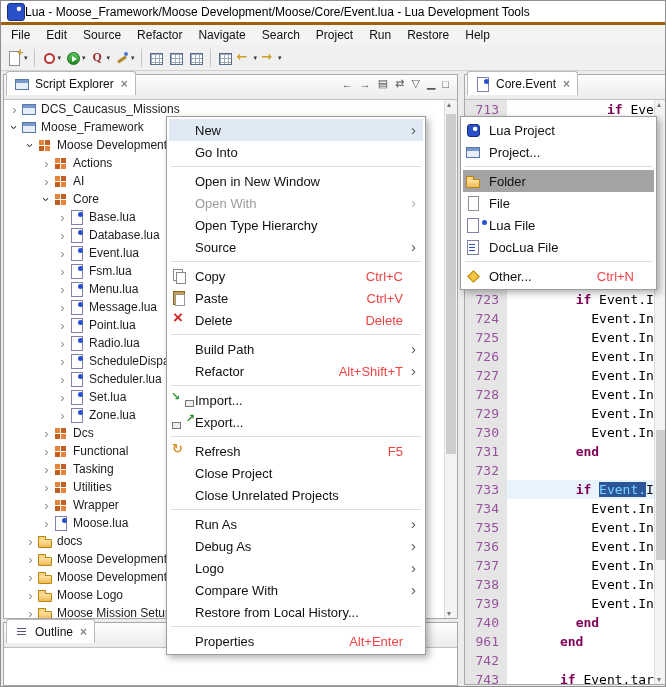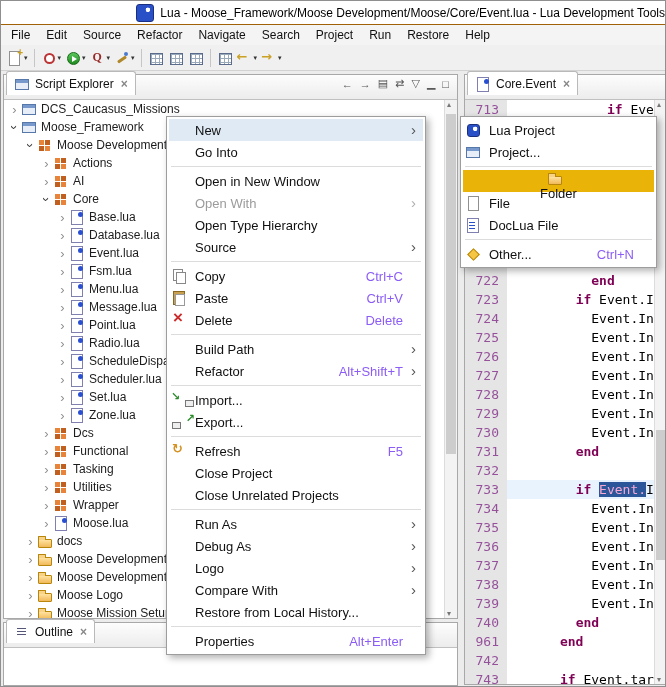--- a/index.html
+++ b/index.html
@@ -1,19 +1,19 @@
 <!DOCTYPE html>
 <html><head>
 <meta charset="utf-8">
 <style>
   html,body{margin:0;padding:0;background:#d8d8d8;font-family:"Liberation Sans",sans-serif;}
   .window{position:relative;width:666px;height:687px;background:#ececec;border:1px solid #8f8f8f;box-sizing:border-box;overflow:hidden;}
 
   
-  .titlebar{position:absolute;top:0;left:0;right:0;height:24px;background:#ffffff;display:flex;align-items:center;gap:6px;padding-left:6px;font-size:12px;color:#000;border-bottom:1px solid #a16207;box-sizing:border-box;justify-content:flex-end;}
+  .titlebar{position:absolute;top:0;left:0;right:0;height:24px;background:#ffffff;display:flex;align-items:center;padding-left:6px;font-size:12px;color:#000;border-bottom:3px solid #a16207;box-sizing:border-box;}
   .app-icon{width:16px;height:16px;border-radius:3px;background:radial-gradient(circle at 68% 30%, #fff 0 2px, #2a50c8 2.5px);border:1px solid #1a2f80;flex:none;}
   .title-text{white-space:nowrap;overflow:hidden;}
 
   
   .menubar{position:absolute;top:24px;left:0;right:0;height:20px;background:#f4f4f4;display:flex;align-items:center;font-size:12px;padding-left:2px;}
   .mitem{padding:2px 8px;color:#111;}
 
   
   .toolbar{position:absolute;top:44px;left:0;right:0;height:26px;background:#f0f0f0;border-bottom:1px solid #d2d2d2;display:flex;align-items:center;padding:0 4px;box-sizing:border-box;}
   .tbtn{display:flex;align-items:center;height:22px;padding:1px 2px;border-radius:3px;}
@@ -78,43 +78,43 @@
   .tw.exp{transform:rotate(90deg);color:#3c3c3c;}
   .tlabel{margin-left:4px;}
 
   
   .editor{position:absolute;top:25px;left:0;right:13px;bottom:0;overflow:hidden;background:#fff;}
   .code-line{white-space:pre;font:13px/19px "DejaVu Sans Mono",monospace;height:19px;color:#000;}
   .code-line.current{background:#e9f3fd;}
   .ln{display:inline-block;width:34px;text-align:right;padding-right:8px;color:#96519b;background:#e5e5e5;}
   .ct{padding-left:6px;}
   .kw{color:#7f0055;font-weight:bold;}
-  .sel{background:#2b579a;color:#f9a8d4;}
+  .sel{background:#2b579a;color:#7dd3fc;}
 
   
   .vscroll{position:absolute;top:25px;right:0;bottom:0;width:13px;background:#f3f3f3;border-left:1px solid #dcdcdc;box-sizing:border-box;}
   .vscroll::before{content:"\25b4";position:absolute;top:0;left:2px;font-size:8px;color:#777;}
   .vscroll::after{content:"\25be";position:absolute;bottom:0;left:2px;font-size:8px;color:#777;}
   .thumb{position:absolute;left:1px;right:1px;background:#cdcdcd;}
   .explorer-thumb{top:14px;height:340px;}
   .editor-thumb{top:330px;height:130px;}
 
   .outline-body{position:absolute;top:25px;left:0;right:0;bottom:0;background:#fff;}
 
   
   .menu{position:absolute;background:#ffffff;border:1px solid #9d9d9d;box-shadow:3px 3px 7px rgba(0,0,0,.3);font-size:13px;padding:2px;box-sizing:border-box;color:#111;}
   .context-menu{left:165px;top:115px;width:260px;z-index:60;}
   .submenu{left:459px;top:115px;width:197px;z-index:70;}
   .menu-item{display:flex;align-items:center;height:22px;padding:0 2px;}
-  .menu-item.hl-strong{background:#eab308;flex-direction:column;}
+  .menu-item.hl-strong{background:#a3a3a3;}
   .menu-item.hl-soft{background:#dfeaf5;}
   .menu-item.dis{color:#9b9b9b;}
   .mi-icon{width:24px;display:flex;justify-content:center;flex:none;}
   .mi-label{flex:0 0 auto;}
-  .mi-shortcut{margin-left:auto;text-align:center;padding-right:8px;color:#8b5cf6;}
+  .mi-shortcut{margin-left:auto;text-align:center;padding-right:8px;color:#ef4444;}
   .dis .mi-shortcut{color:#9b9b9b;}
   .mi-arrow{width:10px;color:#555;font-size:15px;line-height:20px;flex:none;}
   .dis .mi-arrow{color:#b0b0b0;}
   .menu-sep{height:1px;background:#dcdcdc;margin:3px 2px;}
 </style>
 </head>
 <body>
 
 <div class="window">
 
@@ -573,20 +573,26 @@
         <span class="mi-shortcut"></span>
         <span class="mi-arrow"></span>
       </div>
       <div class="menu-item">
         <span class="mi-icon ic ic-file"></span>
         <span class="mi-label">File</span>
         <span class="mi-shortcut"></span>
         <span class="mi-arrow"></span>
       </div>
       <div class="menu-item">
+        <span class="mi-icon ic ic-luafile"></span>
+        <span class="mi-label">Lua File</span>
+        <span class="mi-shortcut"></span>
+        <span class="mi-arrow"></span>
+      </div>
+      <div class="menu-item">
         <span class="mi-icon ic ic-doclua"></span>
         <span class="mi-label">DocLua File</span>
         <span class="mi-shortcut"></span>
         <span class="mi-arrow"></span>
       </div>
       <div class="menu-sep"></div>
       <div class="menu-item">
         <span class="mi-icon ic ic-other"></span>
         <span class="mi-label">Other...</span>
         <span class="mi-shortcut">Ctrl+N</span>

